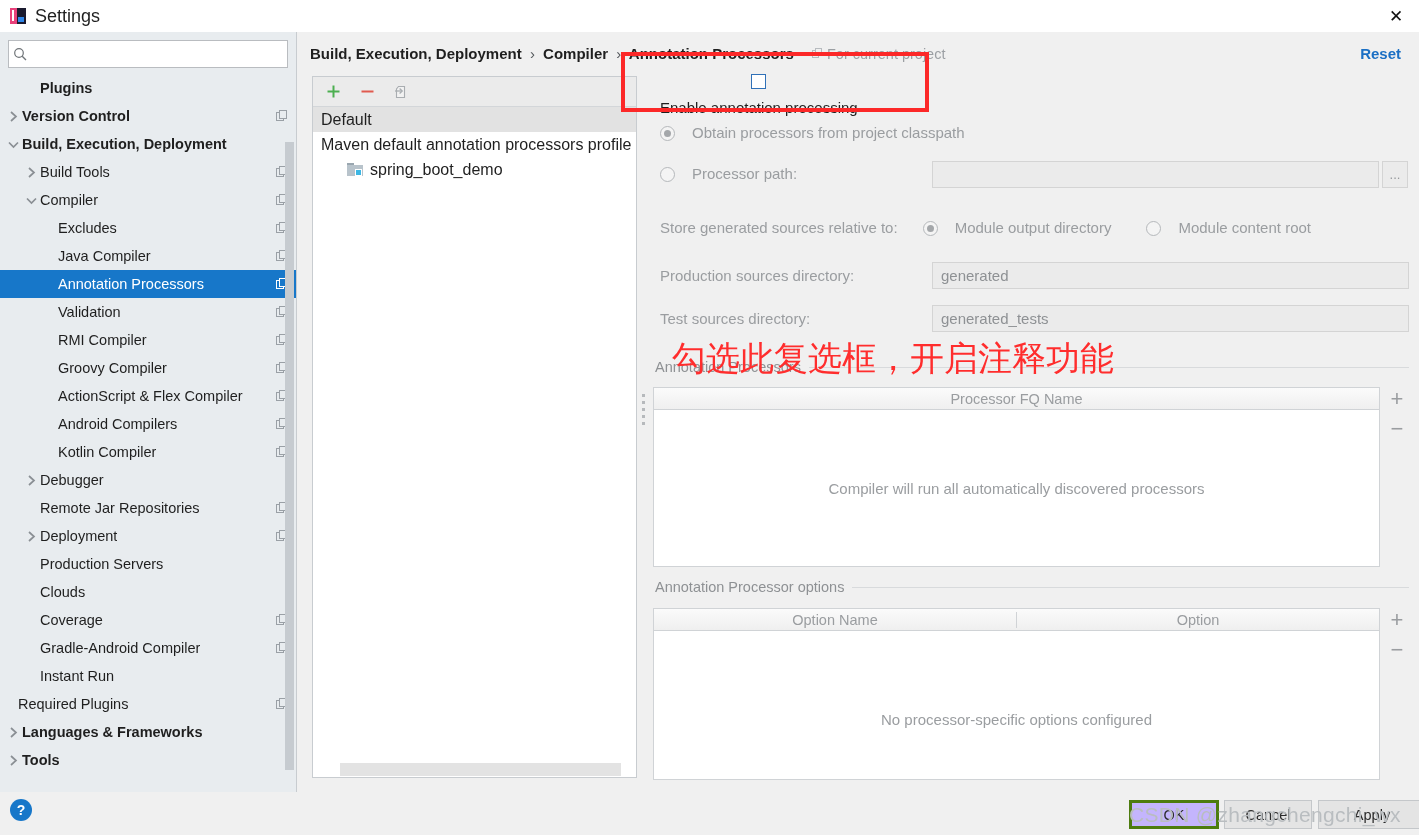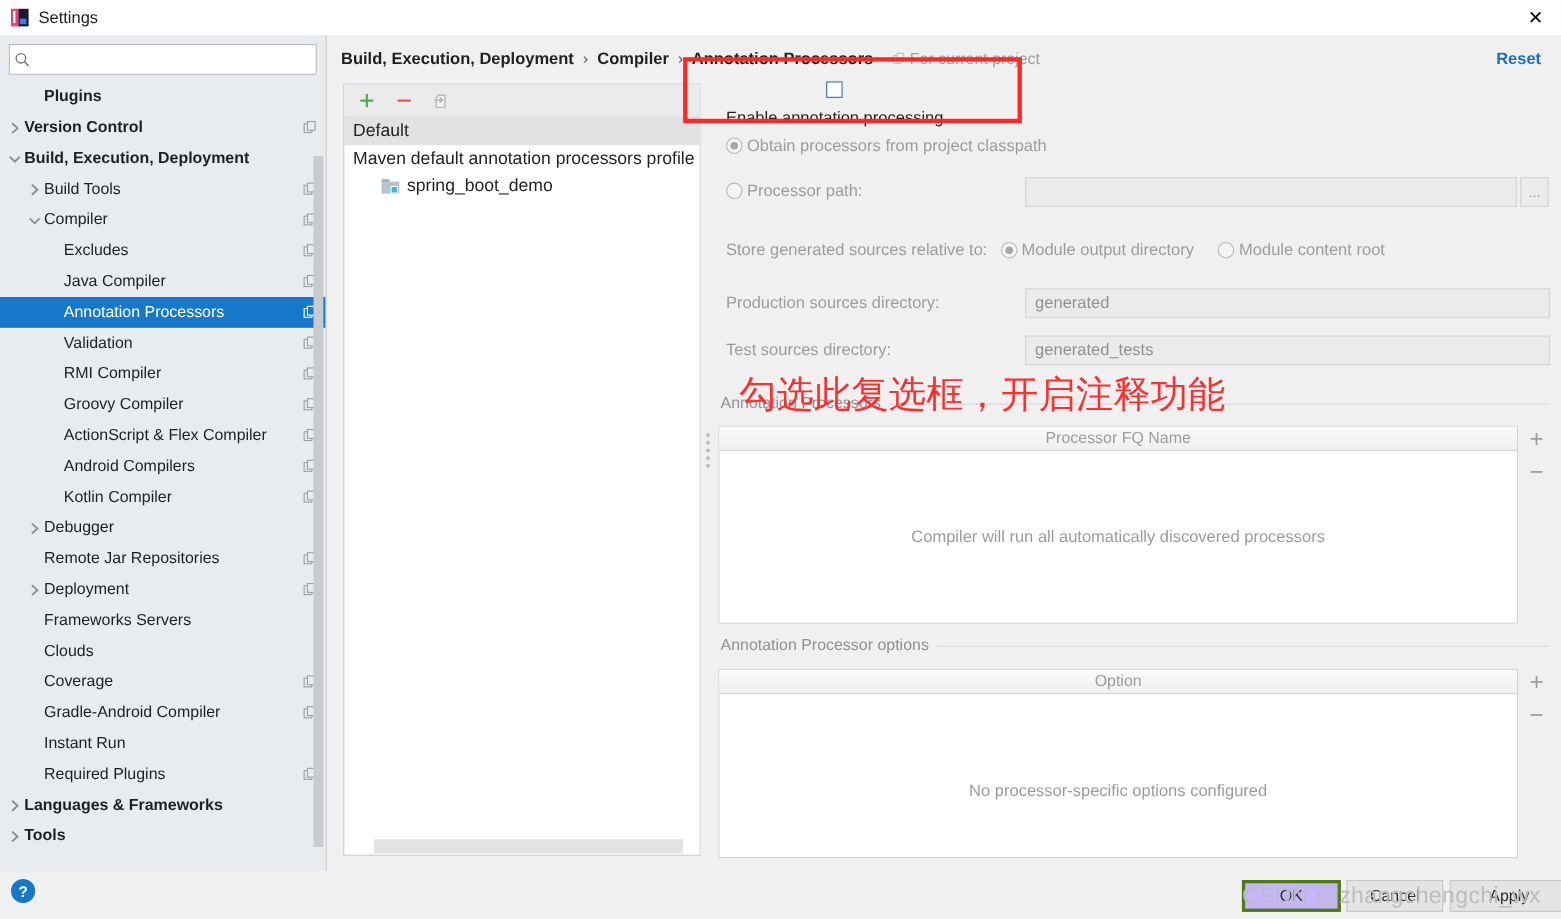--- a/index.html
+++ b/index.html
@@ -20,21 +20,21 @@
     background: #ffffff; display: flex; align-items: center;
   }
   .title-icon {
     width: 16px; height: 16px; margin-left: 10px; margin-right: 9px;
     position: relative; flex: none;
   }
   .title-icon .sq1 { position: absolute; left: 0; top: 0; width: 7px; height: 16px; background: #e8417b; }
   .title-icon .sq2 { position: absolute; left: 6px; top: 0; width: 10px; height: 16px; background: #1a1a2e; }
   .title-icon .sq3 { position: absolute; left: 8px; top: 9px; width: 6px; height: 5px; background: #2f86e8; }
   .title-icon .bar { position: absolute; left: 2px; top: 2px; width: 2px; height: 11px; background: #ffffff; }
-  .title-text { font-size: 15px; color: #1f1f1f; }
+  .title-text { font-size: 18px; color: #1f1f1f; }
   .win-close {
     position: absolute; right: 0; top: 0; width: 46px; height: 32px;
     display: flex; align-items: center; justify-content: center;
     font-size: 17px; color: #111; cursor: pointer;
   }
 
   
   .sidebar {
     position: absolute; left: 0; top: 32px; width: 297px; height: 760px;
     background: #e8ecef; border-right: 1px solid #c8ccd0; overflow: hidden;
@@ -128,21 +128,21 @@
 
   
   .detail { position: absolute; left: 651px; top: 40px; width: 758px; height: 740px; }
 
   .chk-row { position: absolute; left: 9px; top: 34px; display:flex; align-items:center; gap:10px;flex-direction:column; }
   .checkbox {
     width: 15px; height: 15px; border: 1px solid #3071b8; background: #ffffff; flex: none;
   }
   .chk-label { font-size: 15px; color: #1f1f1f; }
 
-  .radio-row { position: absolute; display: flex; align-items: center; gap: 4px; }
+  .radio-row { position: absolute; display: flex; align-items: flex-end; gap: 17px; }
   .radio {
     width: 15px; height: 15px; border-radius: 50%; border: 1px solid #b5b8bb;
     background: #f4f4f4; position: relative; flex: none;
   }
   .radio.checked::after {
     content: ""; position: absolute; left: 3px; top: 3px; width: 7px; height: 7px;
     border-radius: 50%; background: #a4a7aa;
   }
   .muted { color: #9a9da0; font-size: 15px; }
 
@@ -376,21 +376,21 @@
             </svg>
           </span>
           <span class="label">Deployment</span>
           <span class="copy-badge">
             <i class="b"></i>
             <i class="f"></i>
           </span>
         </div>
         <div class="node" style="padding-left: 22px;">
           <span class="arrow"></span>
-          <span class="label">Frameworks Servers</span>
+          <span class="label">Production Servers</span>
         </div>
         <div class="node" style="padding-left: 22px;">
           <span class="arrow"></span>
           <span class="label">Clouds</span>
         </div>
         <div class="node" style="padding-left: 22px;">
           <span class="arrow"></span>
           <span class="label">Coverage</span>
           <span class="copy-badge">
             <i class="b"></i>
@@ -402,21 +402,21 @@
           <span class="label">Gradle-Android Compiler</span>
           <span class="copy-badge">
             <i class="b"></i>
             <i class="f"></i>
           </span>
         </div>
         <div class="node" style="padding-left: 22px;">
           <span class="arrow"></span>
           <span class="label">Instant Run</span>
         </div>
-        <div class="node" style="padding-left: 22px;">
+        <div class="node" style="">
           <span class="arrow"></span>
           <span class="label">Required Plugins</span>
           <span class="copy-badge">
             <i class="b"></i>
             <i class="f"></i>
           </span>
         </div>
         <div class="node bold" style="padding-left: 4px;">
           <span class="arrow">
             <svg width="9" height="13" viewBox="0 0 9 13">
@@ -552,20 +552,21 @@
     <div class="side-btns" style="left:731px; top:348px;">
       <span>+</span>
       <span style="margin-top:8px;">−</span>
     </div>
 
     <div class="group-rule" style="left:9px; top:547px; width:749px;"></div>
     <div class="group-title" style="left:4px; top:539px;">Annotation Processor options</div>
 
     <div class="tbl" style="left:2px; top:568px; width:727px; height:172px;">
       <div class="tbl-head">
+        <div class="col">Option Name</div>
         <div class="col">Option</div>
       </div>
       <div class="tbl-empty" style="height:176px;">No processor-specific options configured</div>
     </div>
     <div class="side-btns" style="left:731px; top:569px;">
       <span>+</span>
       <span style="margin-top:8px;">−</span>
     </div>
   </div>
 

